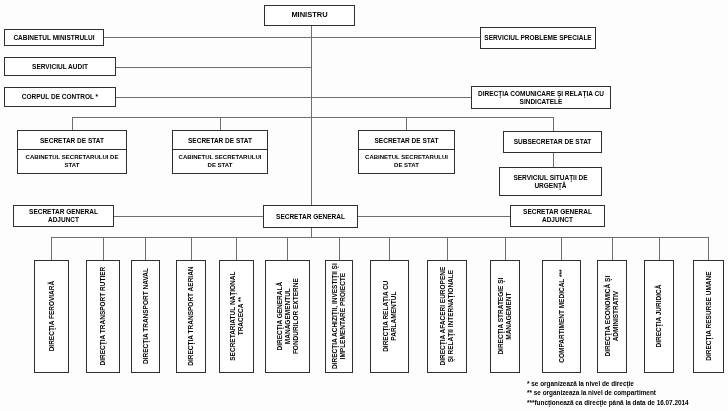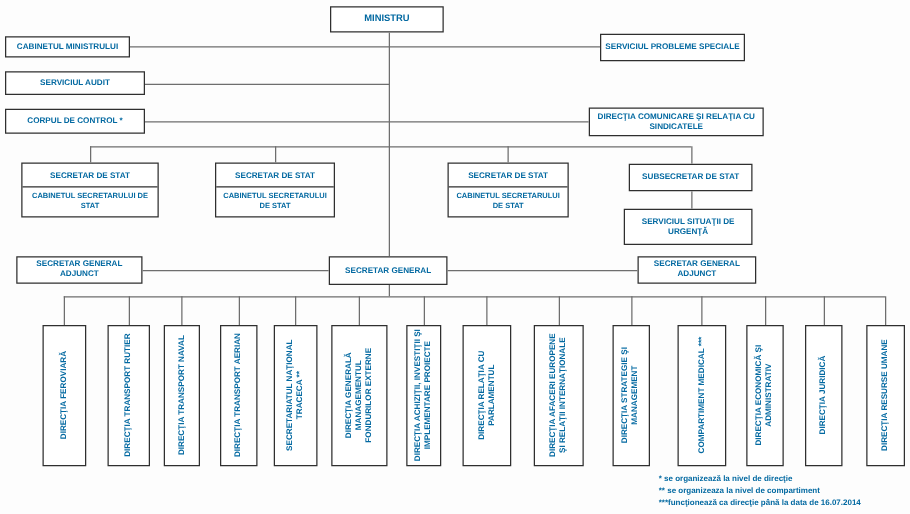--- a/index.html
+++ b/index.html
@@ -1,18 +1,18 @@
 <!DOCTYPE html>
 <html><head>
 <meta charset="utf-8">
 <style>
   html,body{margin:0;padding:0;background:#fff;}
   #stage{
     position:relative;width:728px;height:411px;background:#fdfdfd;
-    font-family:"Liberation Sans", sans-serif;color:#0369a1;overflow:hidden;
+    font-family:"Liberation Sans", sans-serif;color:#000000;overflow:hidden;
   }
   .obox{
     position:absolute;border:1px solid #2f2f2f;background:#fff;
     display:flex;align-items:center;justify-content:center;text-align:center;
     font-weight:bold;font-size:6.5px;line-height:1.18;padding:1px 3px;box-sizing:border-box;
   }
   .combo{position:absolute;border:1px solid #2f2f2f;background:#fff;box-sizing:border-box;}
   .combo-top{
     height:18px;border-bottom:1px solid #2f2f2f;display:flex;align-items:center;justify-content:center;
     font-weight:bold;font-size:6.5px;text-align:center;

